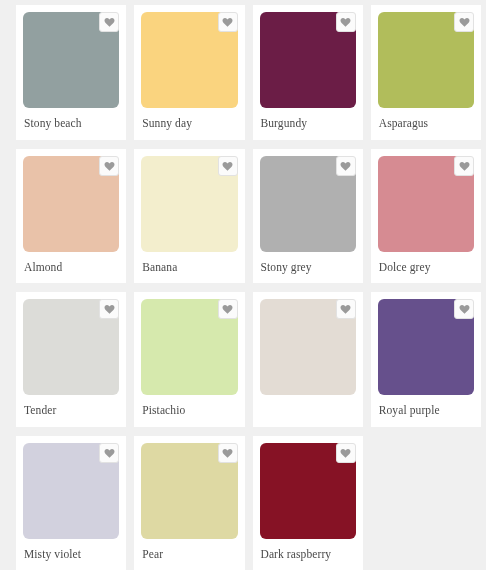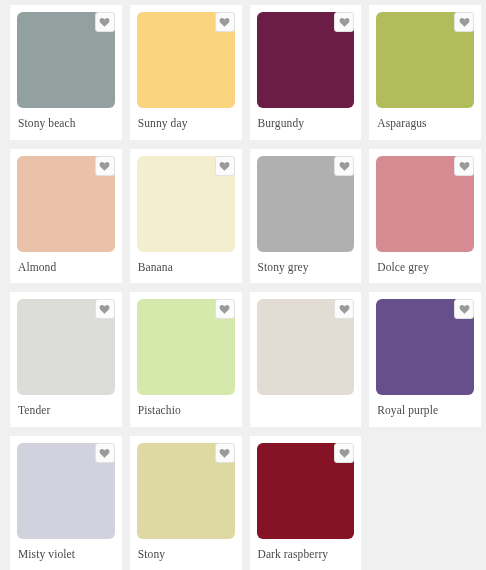--- a/index.html
+++ b/index.html
@@ -13,21 +13,21 @@
     font-family: "Liberation Serif", serif;
     overflow: hidden;
   }
 
   .palette-grid {
     display: grid;
     grid-template-columns: repeat(4, 1fr);
     grid-template-rows: repeat(4, 1fr);
     column-gap: 8px;
     row-gap: 9px;
-    padding: 5px 5px 0 10px;
+    padding: 5px 5px 0 16px;
     box-sizing: border-box;
     width: 486px;
     height: 570px;
   }
 
   .swatch-card {
     background: #ffffff;
     box-sizing: border-box;
     padding: 7px 7px 0 7px;
     display: flex;
@@ -228,21 +228,21 @@
     </div>
     <div class="swatch-card">
       <div class="swatch-chip-wrap">
         <div class="swatch-chip" style="background: rgb(222, 217, 163);"></div>
         <div class="fav-button">
           <svg width="11" height="10" viewBox="0 0 24 22">
             <path d="M12 21.6l-1.7-1.6C4.3 14.5 1 11.5 1 7.8 1 4.8 3.4 2.4 6.4 2.4c1.7 0 3.4.8 4.6 2.1l1 1.1 1-1.1c1.2-1.3 2.9-2.1 4.6-2.1 3 0 5.4 2.4 5.4 5.4 0 3.7-3.3 6.7-9.3 12.2L12 21.6z" fill="#9a9a9a"></path>
           </svg>
         </div>
       </div>
-      <div class="swatch-label">Stony</div>
+      <div class="swatch-label">Pear</div>
     </div>
     <div class="swatch-card">
       <div class="swatch-chip-wrap">
         <div class="swatch-chip" style="background: rgb(134, 18, 37);"></div>
         <div class="fav-button">
           <svg width="11" height="10" viewBox="0 0 24 22">
             <path d="M12 21.6l-1.7-1.6C4.3 14.5 1 11.5 1 7.8 1 4.8 3.4 2.4 6.4 2.4c1.7 0 3.4.8 4.6 2.1l1 1.1 1-1.1c1.2-1.3 2.9-2.1 4.6-2.1 3 0 5.4 2.4 5.4 5.4 0 3.7-3.3 6.7-9.3 12.2L12 21.6z" fill="#9a9a9a"></path>
           </svg>
         </div>
       </div>

